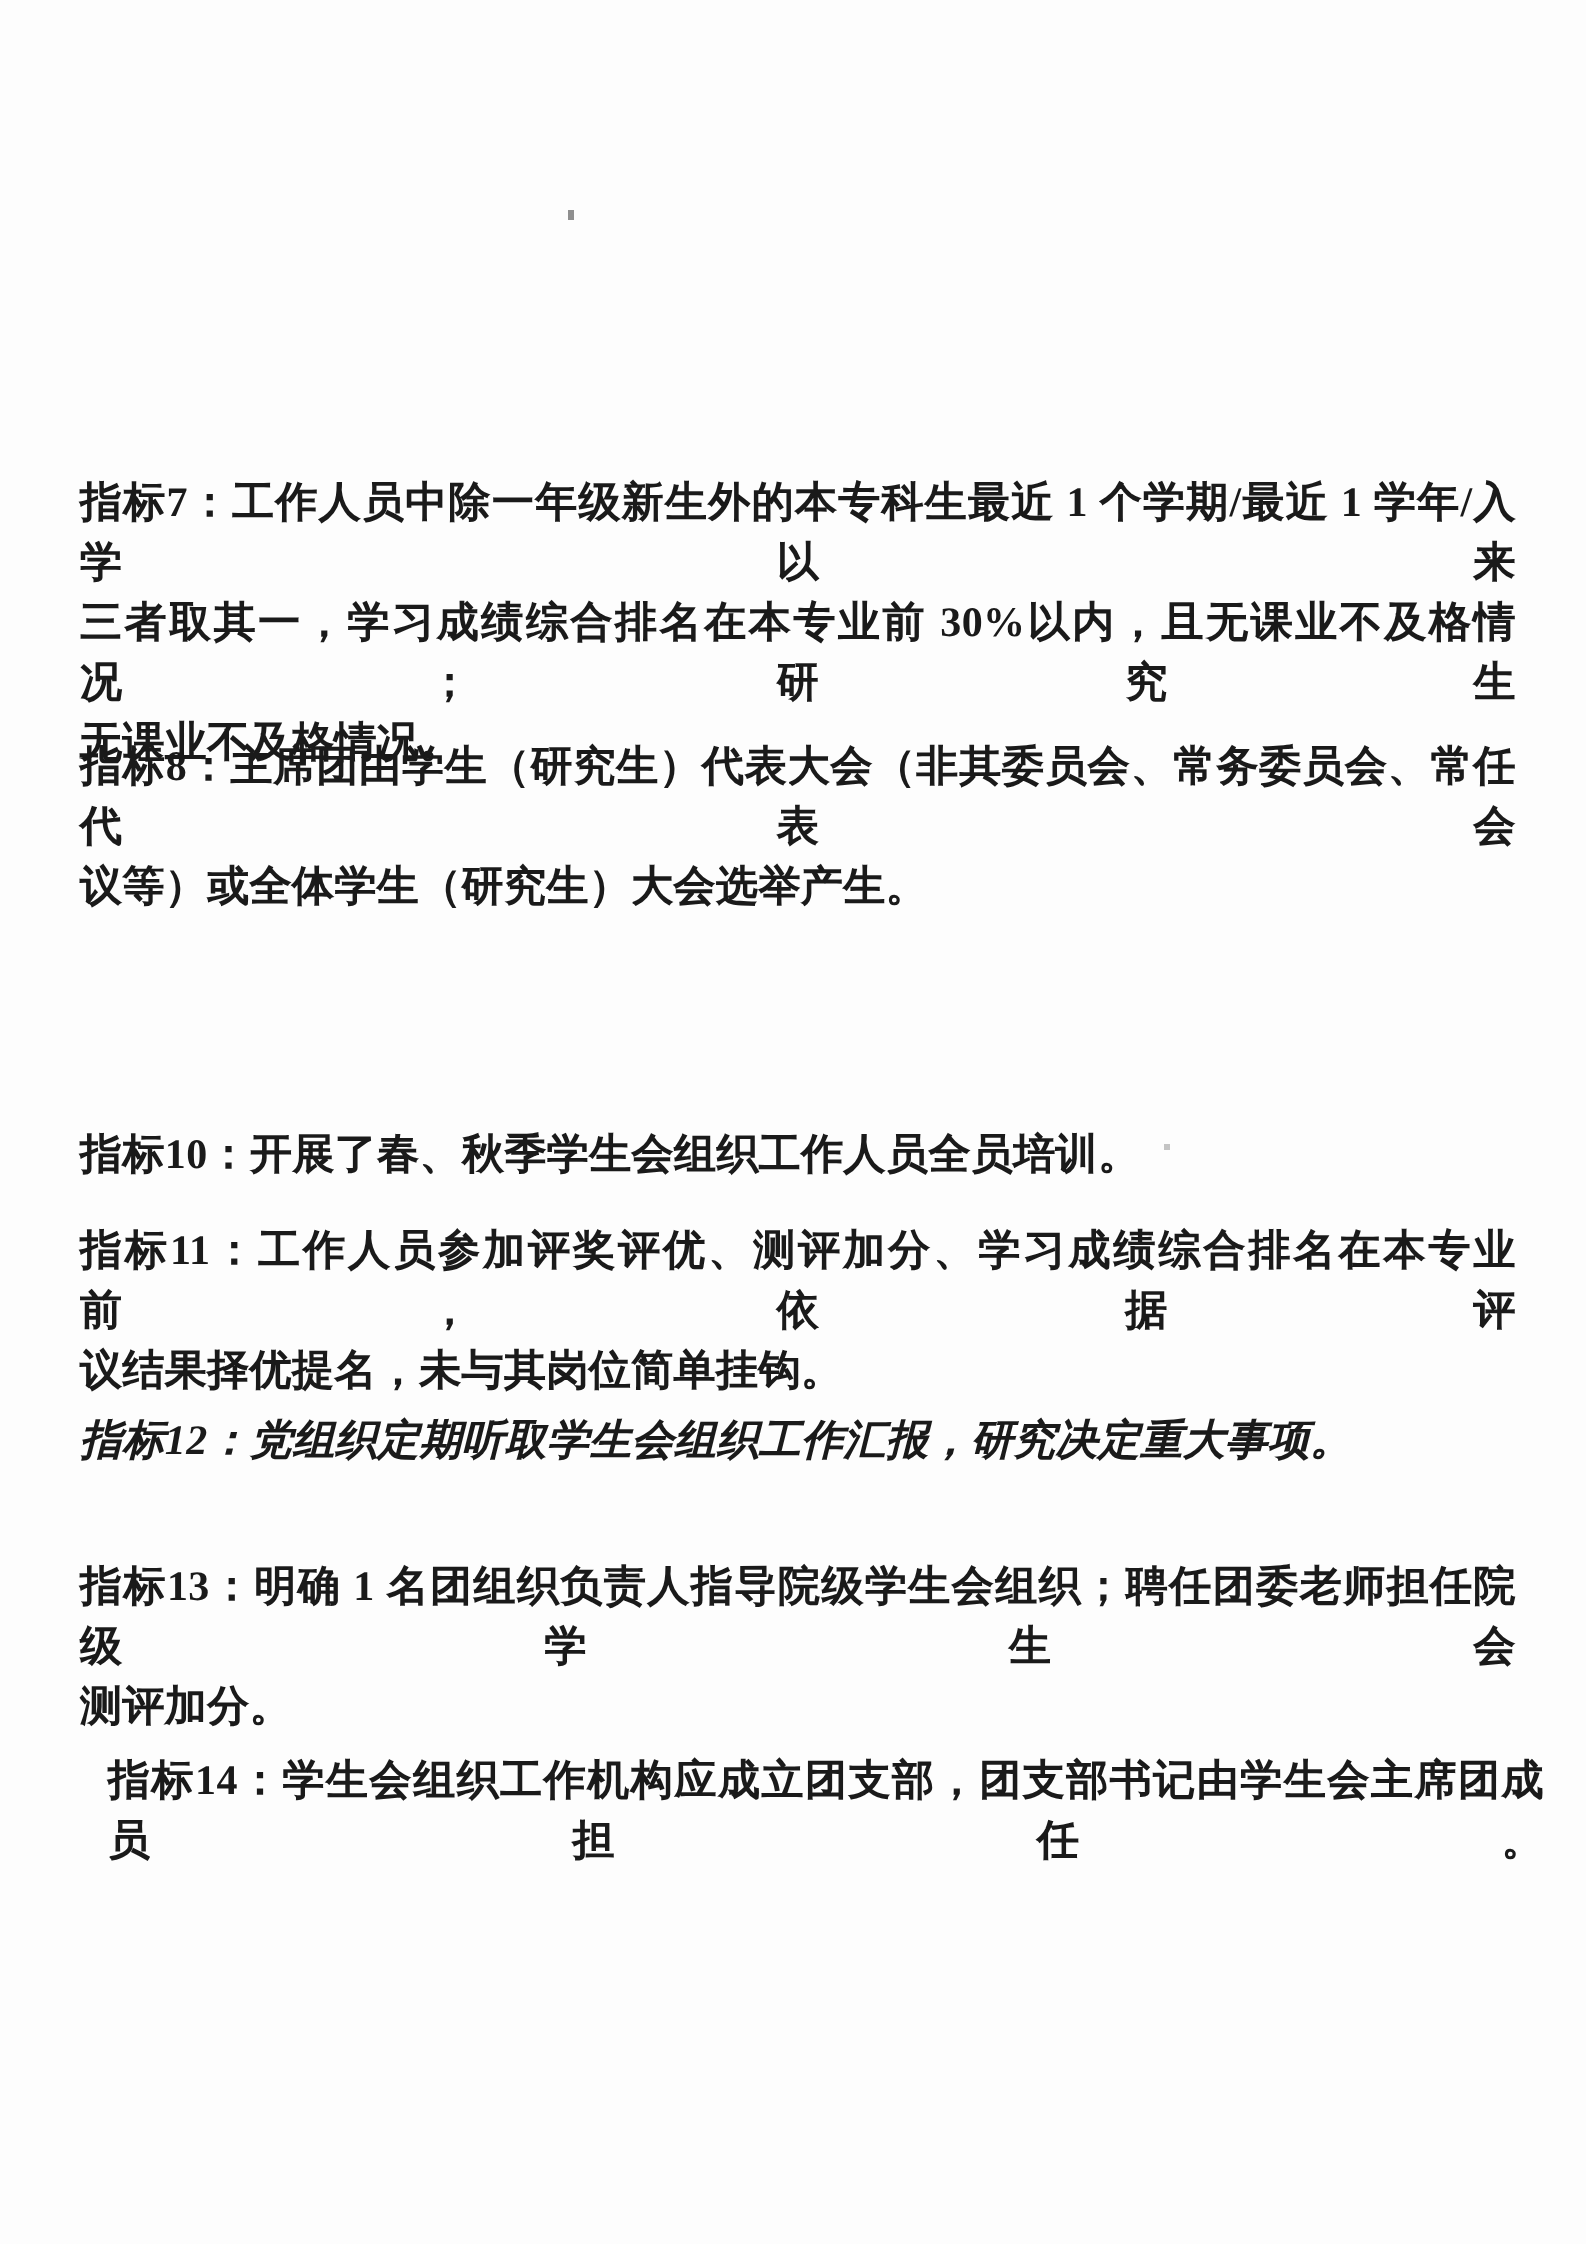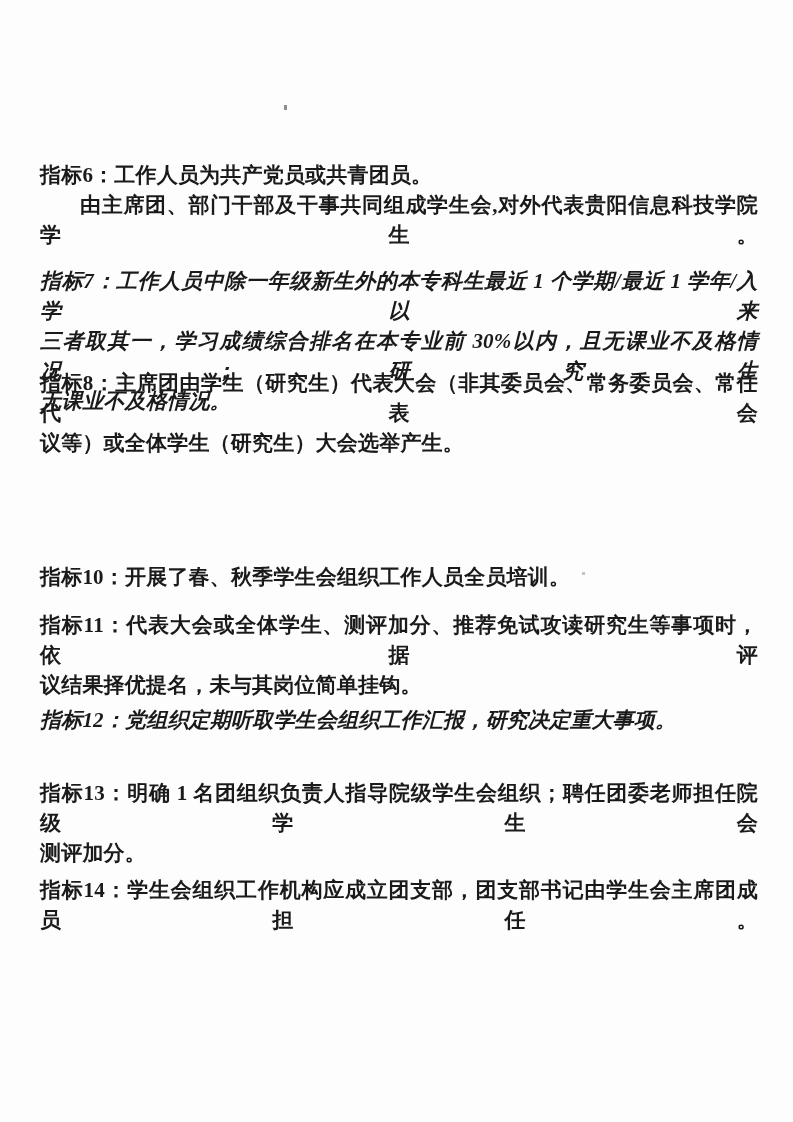--- a/index.html
+++ b/index.html
@@ -27,66 +27,62 @@
   }
   .line { white-space: normal; }
   .line.fill {
     text-align: justify;
     text-align-last: justify;
   }
   .line.indent {
     text-indent: 40px;
   }
   .b6  { top: 160px; }
-  .b7  { top: 266px; font-style: italic; }
+  .b7  { top: 236px; }
   .b8  { top: 368px; }
   .b9  { top: 465px; }
   .b10 { top: 538px; margin-top: 24px; }
   .b11 { top: 610px; }
   .b12 { top: 705px; font-style: italic; }
   .b13 { top: 778px; }
-  .b14 { top: 875px; }
+  .b14 { top: 875px; margin-left: 14px; }
   .speck {
     position: absolute;
     background: #8f8f8f;
   }
   .speck-1 { left: 284px; top: 105px; width: 3px; height: 5px; }
   .speck-2 { left: 582px; top: 572px; width: 3px; height: 3px; background: #c4c4c4; }
 </style>
 </head>
 <body>
 
 <div class="page">
 
   <span class="speck speck-1"></span>
   <span class="speck speck-2"></span>
 
-  <div class="block b6">
-    <div class="line">指标6：工作人员为共产党员或共青团员。</div>
-    <div class="line indent fill">由主席团、部门干部及干事共同组成学生会,对外代表贵阳信息科技学院学生。</div>
-  </div>
 
   <div class="block b7">
     <div class="line fill">指标7：工作人员中除一年级新生外的本专科生最近 1 个学期/最近 1 学年/入学以来</div>
     <div class="line fill">三者取其一，学习成绩综合排名在本专业前 30%以内，且无课业不及格情况；研究生</div>
     <div class="line">无课业不及格情况。</div>
   </div>
 
   <div class="block b8">
     <div class="line fill">指标8：主席团由学生（研究生）代表大会（非其委员会、常务委员会、常任代表会</div>
     <div class="line">议等）或全体学生（研究生）大会选举产生。</div>
   </div>
 
 
   <div class="block b10">
     <div class="line">指标10：开展了春、秋季学生会组织工作人员全员培训。</div>
   </div>
 
   <div class="block b11">
-    <div class="line fill">指标11：代表大会或全体学生、测评加分、推荐免试攻读研究生等事项时，依据评</div>
+    <div class="line fill">指标11：工作人员参加评奖评优、测评加分、学习成绩综合排名在本专业前，依据评</div>
     <div class="line">议结果择优提名，未与其岗位简单挂钩。</div>
   </div>
 
   <div class="block b12">
     <div class="line">指标12：党组织定期听取学生会组织工作汇报，研究决定重大事项。</div>
   </div>
 
   <div class="block b13">
     <div class="line fill">指标13：明确 1 名团组织负责人指导院级学生会组织；聘任团委老师担任院级学生会</div>
     <div class="line">测评加分。</div>

